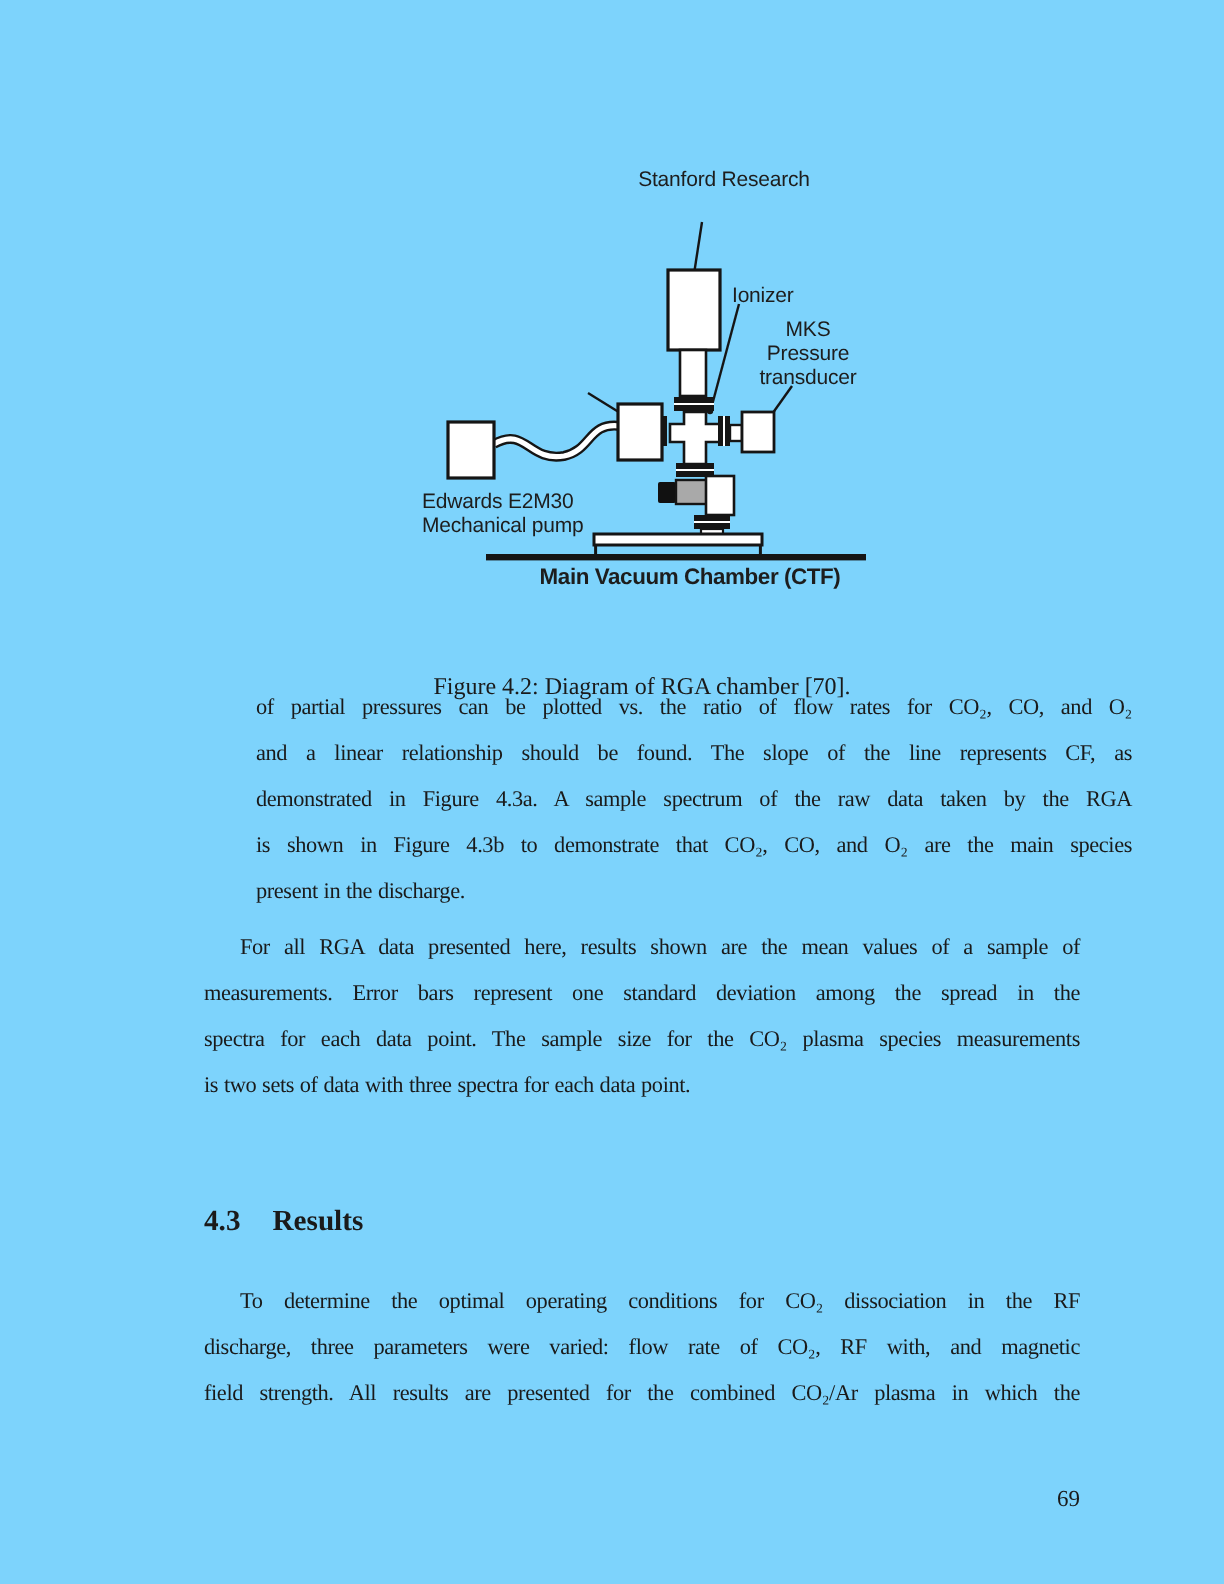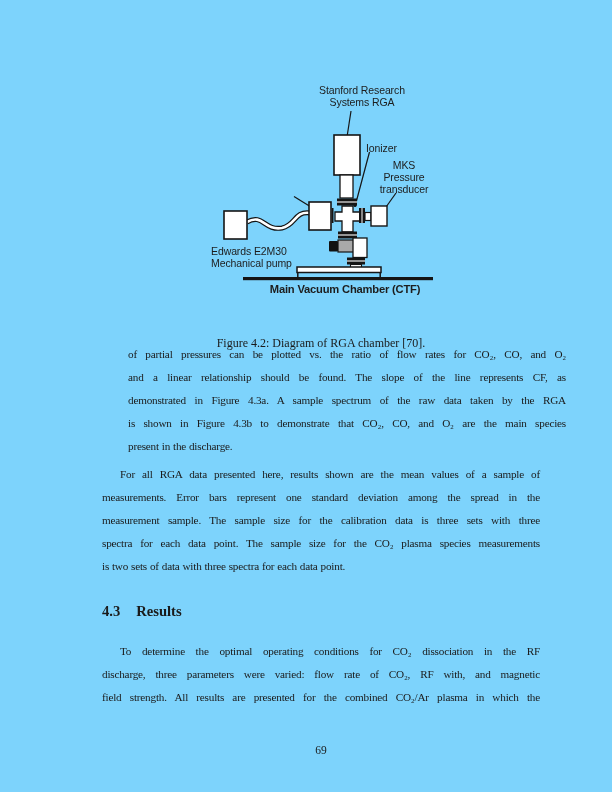--- a/index.html
+++ b/index.html
@@ -39,21 +39,21 @@
   
   .sec-head {
     position:absolute; left:102px; top:603px; width:438px;
     font-weight:bold; font-size:14.6px;
   }
   .sec-head .sec-title { margin-left:16px; }
 
   
   .folio {
     position:absolute; left:102px; top:744px; width:438px;
-    font-size:11.5px; text-align:center;
+    font-size:11.5px; text-align:right;
   }
 </style>
 </head>
 <body>
 
 <div class="page">
 
   <svg class="diagram" width="612" height="792" viewBox="0 0 612 792">
     <g stroke="#151515" fill="none" stroke-width="1.4">
 
@@ -107,21 +107,20 @@
 
       <rect x="297" y="267" width="84" height="5.5" fill="#ffffff" stroke-width="1.5"></rect>
       <line x1="297.8" y1="272.5" x2="297.8" y2="277.5" stroke-width="1.5"></line>
       <line x1="380.2" y1="272.5" x2="380.2" y2="277.5" stroke-width="1.5"></line>
       <rect x="243" y="277" width="190" height="3.2" fill="#151515" stroke="none"></rect>
     </g>
   </svg>
 
   <div class="dlabel" style="left:282px; top:84px; width:160px;">
       <div class="tline">Stanford Research</div>
-      <div class="tline">Systems RGA</div>
     </div>
 
 
   <div class="dlabel left-align" style="left:366px; top:141.5px; width:60px;">Ionizer</div>
 
   <div class="dlabel" style="left:354px; top:158.5px; width:100px;">
       <div class="tline">MKS</div>
       <div class="tline">Pressure</div>
       <div class="tline">transducer</div>
     </div>
@@ -139,21 +138,20 @@
       <div class="tline">of partial pressures can be plotted vs. the ratio of flow rates for CO₂, CO, and O₂</div>
       <div class="tline">and a linear relationship should be found. The slope of the line represents CF, as</div>
       <div class="tline">demonstrated in Figure 4.3a. A sample spectrum of the raw data taken by the RGA</div>
       <div class="tline">is shown in Figure 4.3b to demonstrate that CO₂, CO, and O₂ are the main species</div>
       <div class="tline">present in the discharge.</div>
     </div>
 
   <div class="para indent" style="top:463px;">
       <div class="tline">For all RGA data presented here, results shown are the mean values of a sample of</div>
       <div class="tline">measurements. Error bars represent one standard deviation among the spread in the</div>
-      <div class="tline">measurement sample. The sample size for the calibration data is three sets with three</div>
       <div class="tline">spectra for each data point. The sample size for the CO₂ plasma species measurements</div>
       <div class="tline">is two sets of data with three spectra for each data point.</div>
     </div>
 
   <div class="sec-head">
     <span class="sec-num">4.3</span><span class="sec-title">Results</span>
   </div>
 
   <div class="para indent cont-next" style="top:640px;">
       <div class="tline">To determine the optimal operating conditions for CO₂ dissociation in the RF</div>

